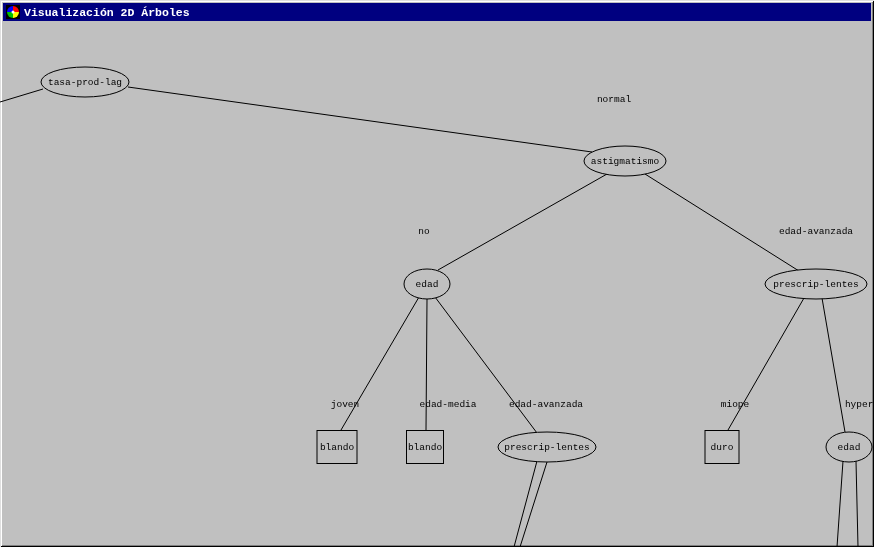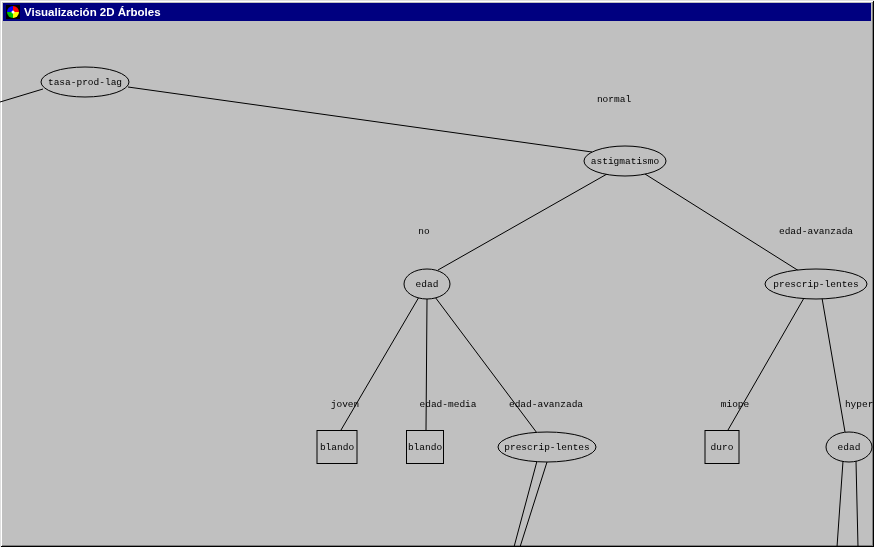--- a/index.html
+++ b/index.html
@@ -17,20 +17,21 @@
       inset -2px -2px 0 #808080;
   }
 
   .titlebar {
     position:absolute;
     left:3px; top:3px; right:3px; height:18px;
     background:#000080;
     display:flex; align-items:center; gap:4px;
     padding:0 3px;
     z-index:2;
+    font-family:Liberation Mono, monospace;
   }
   .titlebar .app-icon { width:14px; height:14px; display:block; flex:0 0 auto; }
   .titlebar .title {
     color:#ffffff;
     font-weight:bold;
     font-size:11.5px;
     white-space:nowrap;
     overflow:hidden;
   }
 

